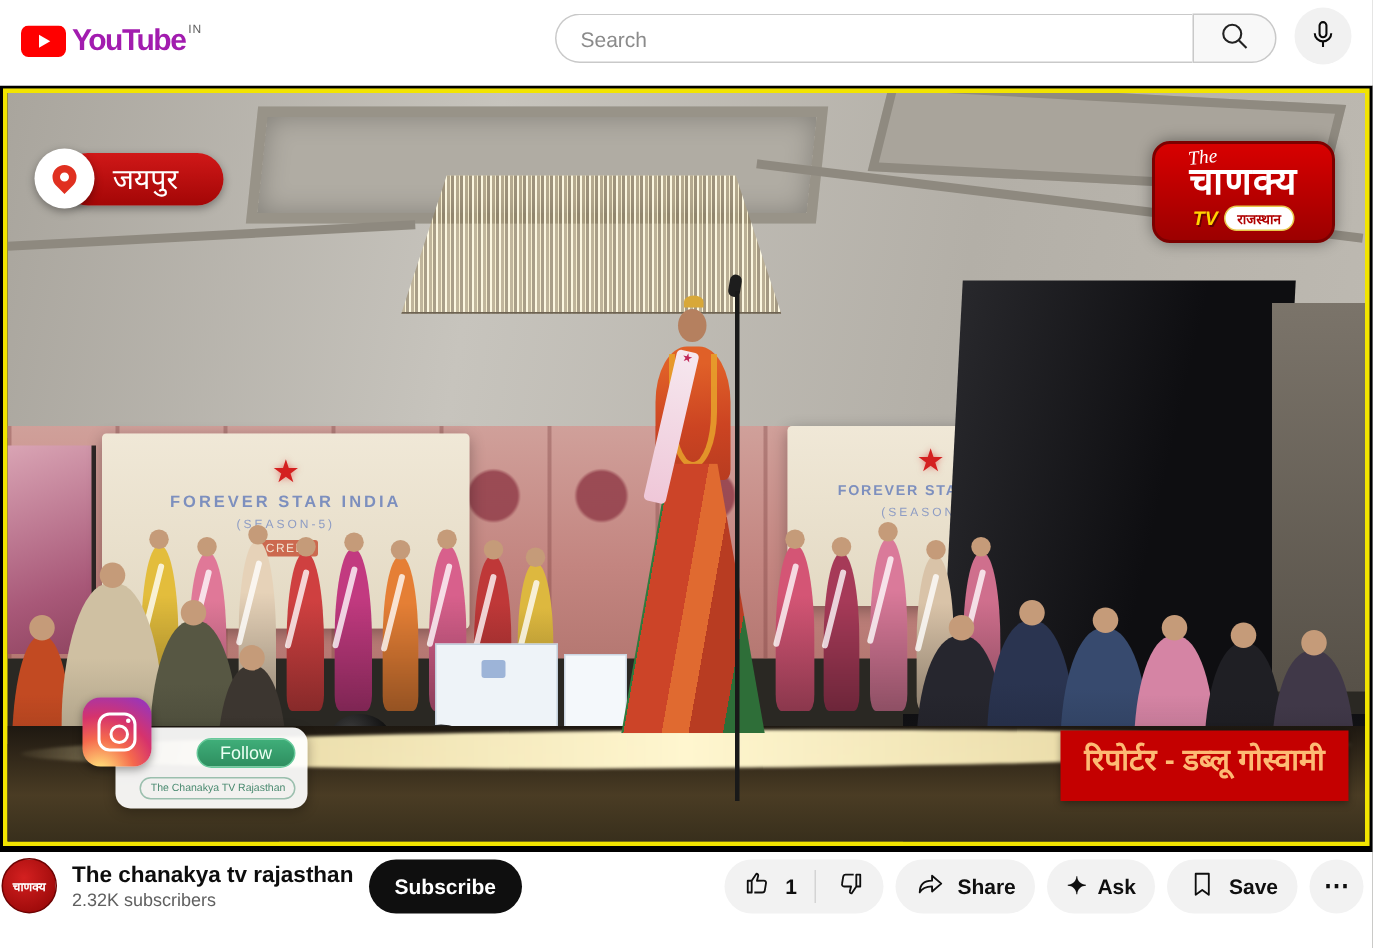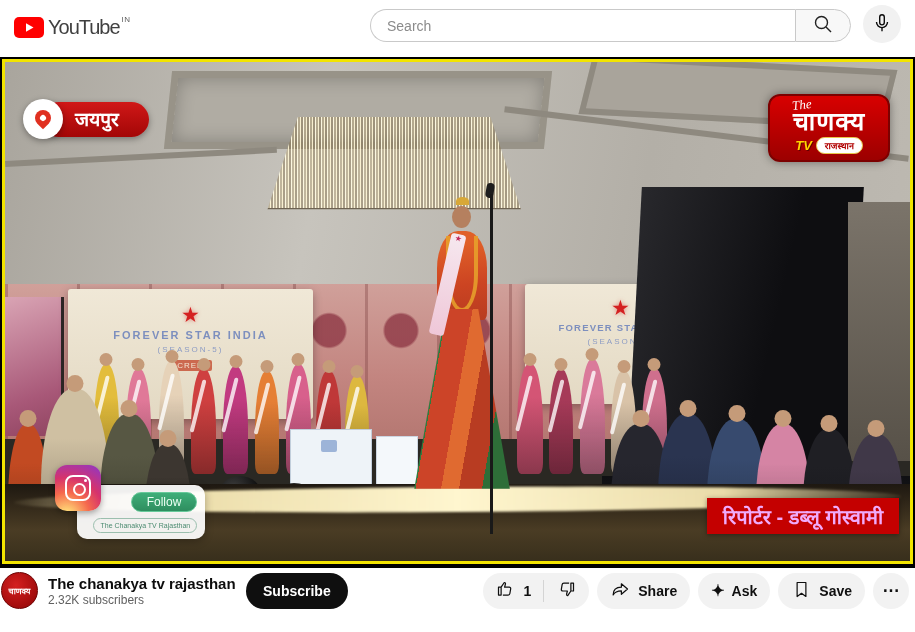--- a/index.html
+++ b/index.html
@@ -2,21 +2,21 @@
 <html><head>
 <meta charset="utf-8">
 <style>
   * { margin:0; padding:0; box-sizing:border-box; }
   html,body { width:915px; height:632px; overflow:hidden; background:#fff;
     font-family:"Liberation Sans", sans-serif; }
 
   
   .header { position:absolute; top:0; left:0; width:915px; height:57px; background:#fff; z-index:30; }
   .yt-logo { position:absolute; left:14px; top:17px; display:flex; align-items:flex-start; cursor:pointer; }
-  .yt-word { font-size:20px; font-weight:normal; letter-spacing:-1px; color:#404040; margin-left:4px; line-height:21px; }
+  .yt-word { font-size:20px; font-weight:bold; letter-spacing:-1px; color:#a21caf; margin-left:4px; line-height:21px; }
   .yt-country { font-size:8px; color:#5f5f5f; margin-left:2px; margin-top:-2px; letter-spacing:.5px; }
   .search-wrap { position:absolute; left:370px; top:8px; display:flex; align-items:center; }
   .search-input { width:425px; height:33px; border:1px solid #c9c9c9; border-right:none;
     border-radius:17px 0 0 17px; padding:14px 16px; font-size:14px; color:#111; outline:none; }
   .search-input::placeholder { color:#8b8b8b; }
   .search-btn { width:56px; height:33px; border:1px solid #c9c9c9; background:#f8f8f8;
     border-radius:0 17px 17px 0; display:flex; align-items:center; justify-content:center; cursor:pointer; }
   .mic-btn { width:38px; height:38px; margin-left:12px; margin-top:-3px; border-radius:50%;
     background:#f1f1f1; border:none; display:flex; align-items:center; justify-content:center; cursor:pointer; }
 
@@ -118,21 +118,21 @@
 
   
   .location-tag { position:absolute; left:2%; top:7.5%; display:flex; align-items:center; z-index:10; }
   .pin-circle { width:40px; height:40px; border-radius:50%; background:#fff; z-index:2;
     display:flex; align-items:center; justify-content:center; box-shadow:0 2px 6px rgba(0,0,0,.35); }
   .pin { width:16px; height:16px; background:#e03020; border-radius:50% 50% 50% 0;
     transform:rotate(-45deg); position:relative; margin-top:-3px; }
   .pin::after { content:""; position:absolute; left:5px; top:5px; width:6px; height:6px;
     border-radius:50%; background:#fff; }
   .loc-label { margin-left:-22px; background:linear-gradient(#d01818,#a30606); color:#fff;
-    font-weight:bold; font-size:19px; padding:4px 30px 5px 34px; border-radius:18px;
+    font-weight:normal; font-size:19px; padding:4px 30px 5px 34px; border-radius:18px;
     box-shadow:0 2px 6px rgba(0,0,0,.35); }
 
   .chanakya-logo { position:absolute; right:2.2%; top:6.5%; width:122px; height:68px;
     background:linear-gradient(#d80000,#9c0000); border:2px solid #7c0000; border-radius:12px;
     display:flex; flex-direction:column; align-items:center; z-index:10;
     box-shadow:0 0 10px rgba(0,0,0,.4); padding-top:2px; }
   .logo-the { font-family:"Liberation Serif", serif; font-style:italic; font-size:13px; color:#fff;
     align-self:flex-start; margin-left:22px; transform:rotate(-6deg); line-height:1; }
   .logo-main { font-size:25px; font-weight:bold; color:#fff; line-height:1; letter-spacing:1px; margin-top:-2px; }
   .logo-bottom { display:flex; align-items:center; gap:4px; margin-top:3px; }
@@ -148,22 +148,22 @@
   .ig-square { width:26px; height:26px; border:2.5px solid #fff; border-radius:8px; position:relative; }
   .ig-square::before { content:""; position:absolute; left:6px; top:6px; width:9px; height:9px;
     border:2.5px solid #fff; border-radius:50%; }
   .ig-square::after { content:""; position:absolute; right:2px; top:2px; width:3px; height:3px;
     border-radius:50%; background:#fff; }
   .follow-btn { display:block; margin-left:auto; background:linear-gradient(#3fae79,#2e8e5f);
     border:1px solid #67c99a; color:#eafff2; font-size:12px; padding:2px 15px; border-radius:13px; cursor:pointer; }
   .insta-handle { margin-top:6px; border:1px solid #9bbfae; border-radius:11px; font-size:7px;
     color:#4a8a70; padding:3px 4px; text-align:center; white-space:nowrap; overflow:hidden; }
 
-  .reporter-banner { position:absolute; right:1.2%; bottom:5.5%; background:#c40000; color:#f0abfc;
-    font-weight:bold; font-size:20px; padding:5px 16px 4px; z-index:10; box-shadow:0 1px 5px rgba(0,0,0,.4); }
+  .reporter-banner { position:absolute; right:1.2%; bottom:5.5%; background:#c40000; color:#fdba74;
+    font-weight:bold; font-size:20px; padding:5px 16px 15px; z-index:10; box-shadow:0 1px 5px rgba(0,0,0,.4); }
 
   
   .below { position:absolute; top:568px; left:0; width:915px; }
   .video-title { padding:9px 10px 4px 1px; font-size:19px; font-weight:bold; color:#0d0d0d; line-height:1.25; }
   .hashtag { color:#065fd4; text-decoration:none; font-weight:bold; cursor:pointer; }
 
   .channel-row { display:flex; align-items:center; padding:4px 6px 0 1px; }
   .avatar { width:37px; height:37px; border-radius:50%; background:radial-gradient(circle at 40% 35%,#d42020,#8e0404);
     border:1px solid #6e0202; color:#fff; font-size:8px; font-weight:bold;
     display:flex; align-items:center; justify-content:center; cursor:pointer; flex:0 0 auto; }

